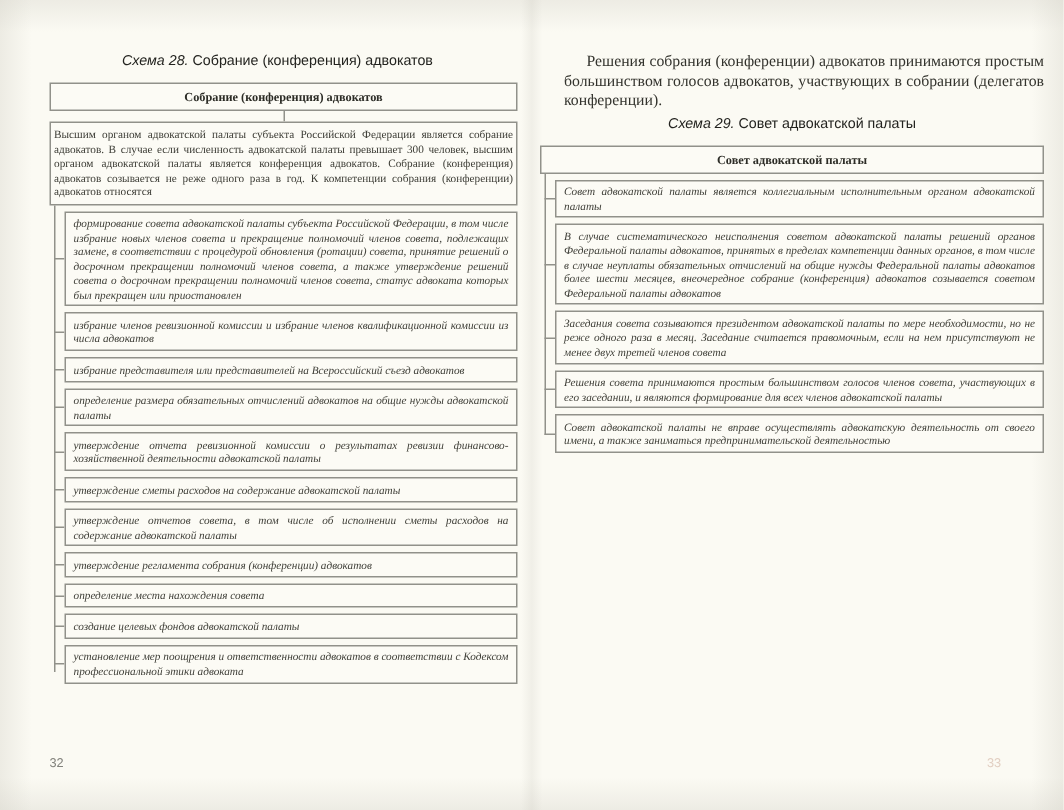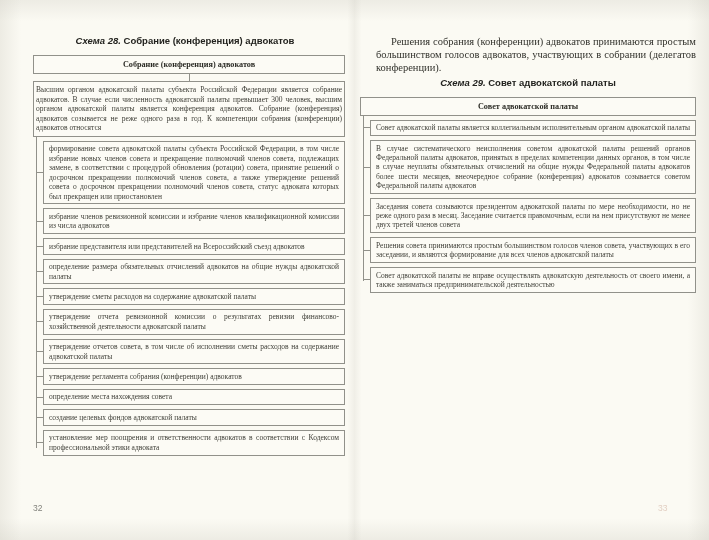--- a/index.html
+++ b/index.html
@@ -16,21 +16,21 @@
       linear-gradient(0deg, rgba(205,203,193,.3) 0, rgba(205,203,193,0) 4%, rgba(205,203,193,0) 96%, rgba(205,203,193,.3) 100%);
     pointer-events:none;
   }
   .page{position:absolute;top:0;}
   .page-left{left:20px;width:330px;}
   .page-right{left:358px;width:340px;}
 
   .scheme-heading{
     text-align:center;
     font-family:"Liberation Sans", sans-serif;
-    font-weight:bold;font-size:9.5px;color:#23231f;
+    font-weight:normal;font-size:9.5px;color:#23231f;
     margin-top:0;
   }
   .scheme-heading .num{font-style:italic;}
   .page-left .scheme-heading{margin-top:35px;}
   .page-right .scheme-heading{margin-top:2px;}
 
   .intro{
     margin:35px 2px 0 18px;
     font-size:10.5px;line-height:13.2px;
     text-align:justify;text-indent:15px;
@@ -57,21 +57,21 @@
   .children{
     position:relative;
     display:flex;flex-direction:column;gap:4px;
     padding-top:4px;margin-left:3px;
   }
   .children .trunk{
     position:absolute;left:0;top:0;width:1px;background:#91918a;
   }
   .page-left .children .trunk{bottom:8px;}
   .page-right .children .trunk{bottom:12px;}
-  .child-row{display:flex;align-items:center;}
+  .child-row{display:flex;align-items:center;font-style:italic;}
   .tick{width:7px;height:1px;background:#91918a;flex:none;}
   .child-box{
     flex:1;border:1px solid #91918a;background:#fcfbf5;
     padding:2.5px 5px;
     font-size:7.5px;line-height:9.4px;text-align:justify;
     box-sizing:border-box;
   }
   .page-number{
     position:absolute;top:503px;
     font-family:Liberation Sans, sans-serif;
@@ -106,25 +106,25 @@
       <div class="child-row">
           <span class="tick"></span>
           <div class="child-box">избрание представителя или представителей на Всероссийский съезд адвокатов</div>
         </div>
       <div class="child-row">
           <span class="tick"></span>
           <div class="child-box">определение размера обязательных отчислений адвокатов на общие нужды адвокатской палаты</div>
         </div>
       <div class="child-row">
           <span class="tick"></span>
-          <div class="child-box">утверждение сметы расходов на содержание адвокатской палаты</div>
+          <div class="child-box">утверждение отчета ревизионной комиссии о результатах ревизии финансово-хозяйственной деятельности адвокатской палаты</div>
         </div>
       <div class="child-row">
           <span class="tick"></span>
-          <div class="child-box">утверждение отчета ревизионной комиссии о результатах ревизии финансово-хозяйственной деятельности адвокатской палаты</div>
+          <div class="child-box">утверждение сметы расходов на содержание адвокатской палаты</div>
         </div>
       <div class="child-row">
           <span class="tick"></span>
           <div class="child-box">утверждение отчетов совета, в том числе об исполнении сметы расходов на содержание адвокатской палаты</div>
         </div>
       <div class="child-row">
           <span class="tick"></span>
           <div class="child-box">утверждение регламента собрания (конференции) адвокатов</div>
         </div>
       <div class="child-row">

